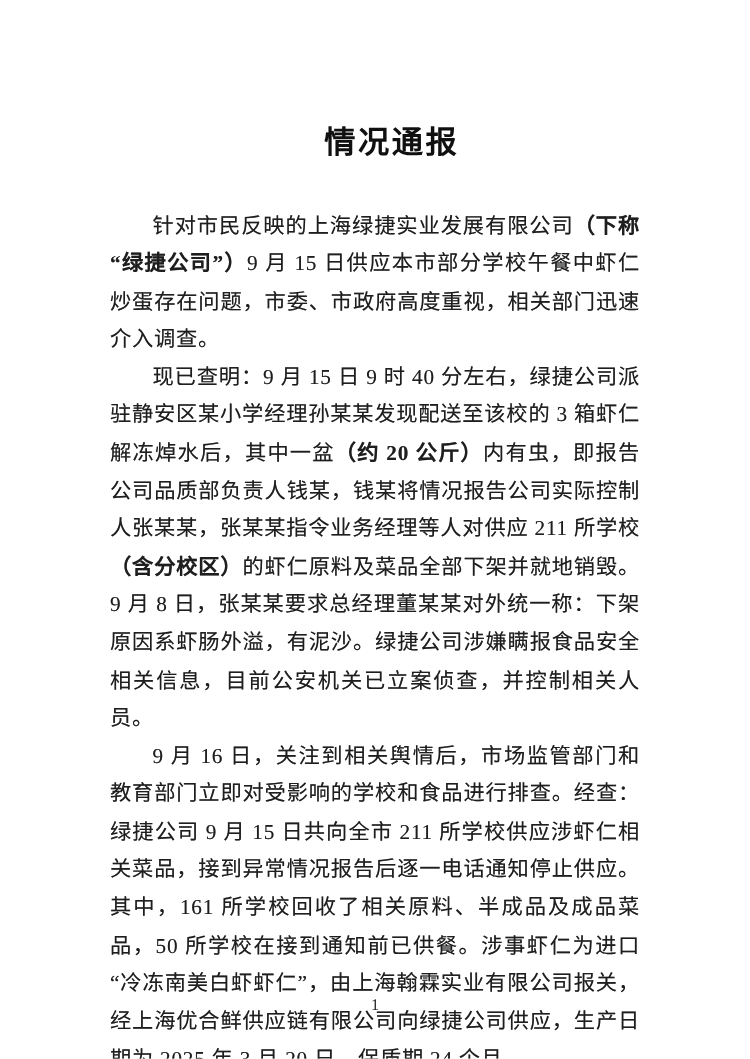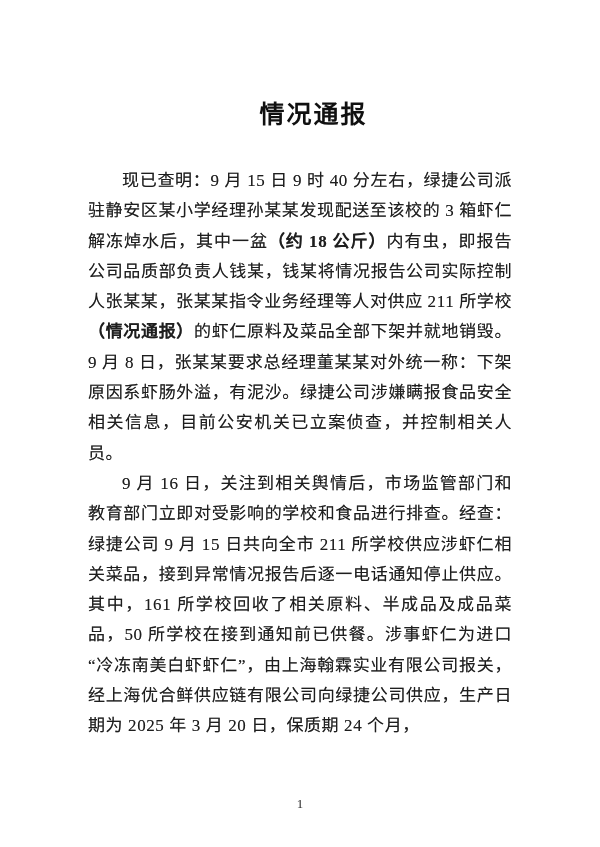--- a/index.html
+++ b/index.html
@@ -60,19 +60,20 @@
   }
 </style>
 </head>
 <body>
 
 <div class="page">
 
   <h1 class="doc-title">情况通报</h1>
 
   <div class="doc-body">
-    <p><span>现已查明：9 月 15 日 9 时 40 分左右，绿捷公司派驻静安区某小学经理孙某某发现配送至该校的 3 箱虾仁解冻焯水后，其中一盆</span><span class="seg-bold">（约 18 公斤）</span><span>内有虫，即报告公司品质部负责人钱某，钱某将情况报告公司实际控制人张某某，张某某指令业务经理等人对供应 211 所学校</span><span class="seg-bold">（情况通报）</span><span>的虾仁原料及菜品全部下架并就地销毁。9 月 8 日，张某某要求总经理董某某对外统一称：下架原因系虾肠外溢，有泥沙。绿捷公司涉嫌瞒报食品安全相关信息，目前公安机关已立案侦查，并控制相关人员。</span></p>
+    <p><span>针对市民反映的上海绿捷实业发展有限公司</span><span class="seg-bold">（下称“绿捷公司”）</span><span>9 月 15 日供应本市部分学校午餐中虾仁炒蛋存在问题，市委、市政府高度重视，相关部门迅速介入调查。</span></p>
+    <p><span>现已查明：9 月 15 日 9 时 40 分左右，绿捷公司派驻静安区某小学经理孙某某发现配送至该校的 3 箱虾仁解冻焯水后，其中一盆</span><span class="seg-bold">（约 20 公斤）</span><span>内有虫，即报告公司品质部负责人钱某，钱某将情况报告公司实际控制人张某某，张某某指令业务经理等人对供应 211 所学校</span><span class="seg-bold">（含分校区）</span><span>的虾仁原料及菜品全部下架并就地销毁。9 月 8 日，张某某要求总经理董某某对外统一称：下架原因系虾肠外溢，有泥沙。绿捷公司涉嫌瞒报食品安全相关信息，目前公安机关已立案侦查，并控制相关人员。</span></p>
     <p><span>9 月 16 日，关注到相关舆情后，市场监管部门和教育部门立即对受影响的学校和食品进行排查。经查：绿捷公司 9 月 15 日共向全市 211 所学校供应涉虾仁相关菜品，接到异常情况报告后逐一电话通知停止供应。其中，161 所学校回收了相关原料、半成品及成品菜品，50 所学校在接到通知前已供餐。涉事虾仁为进口“冷冻南美白虾虾仁”，由上海翰霖实业有限公司报关，经上海优合鲜供应链有限公司向绿捷公司供应，生产日期为 2025 年 3 月 20 日，保质期 24 个月，</span></p>
   </div>
 
   <div class="page-number">1</div>
 
 </div>
 
 </body></html>

